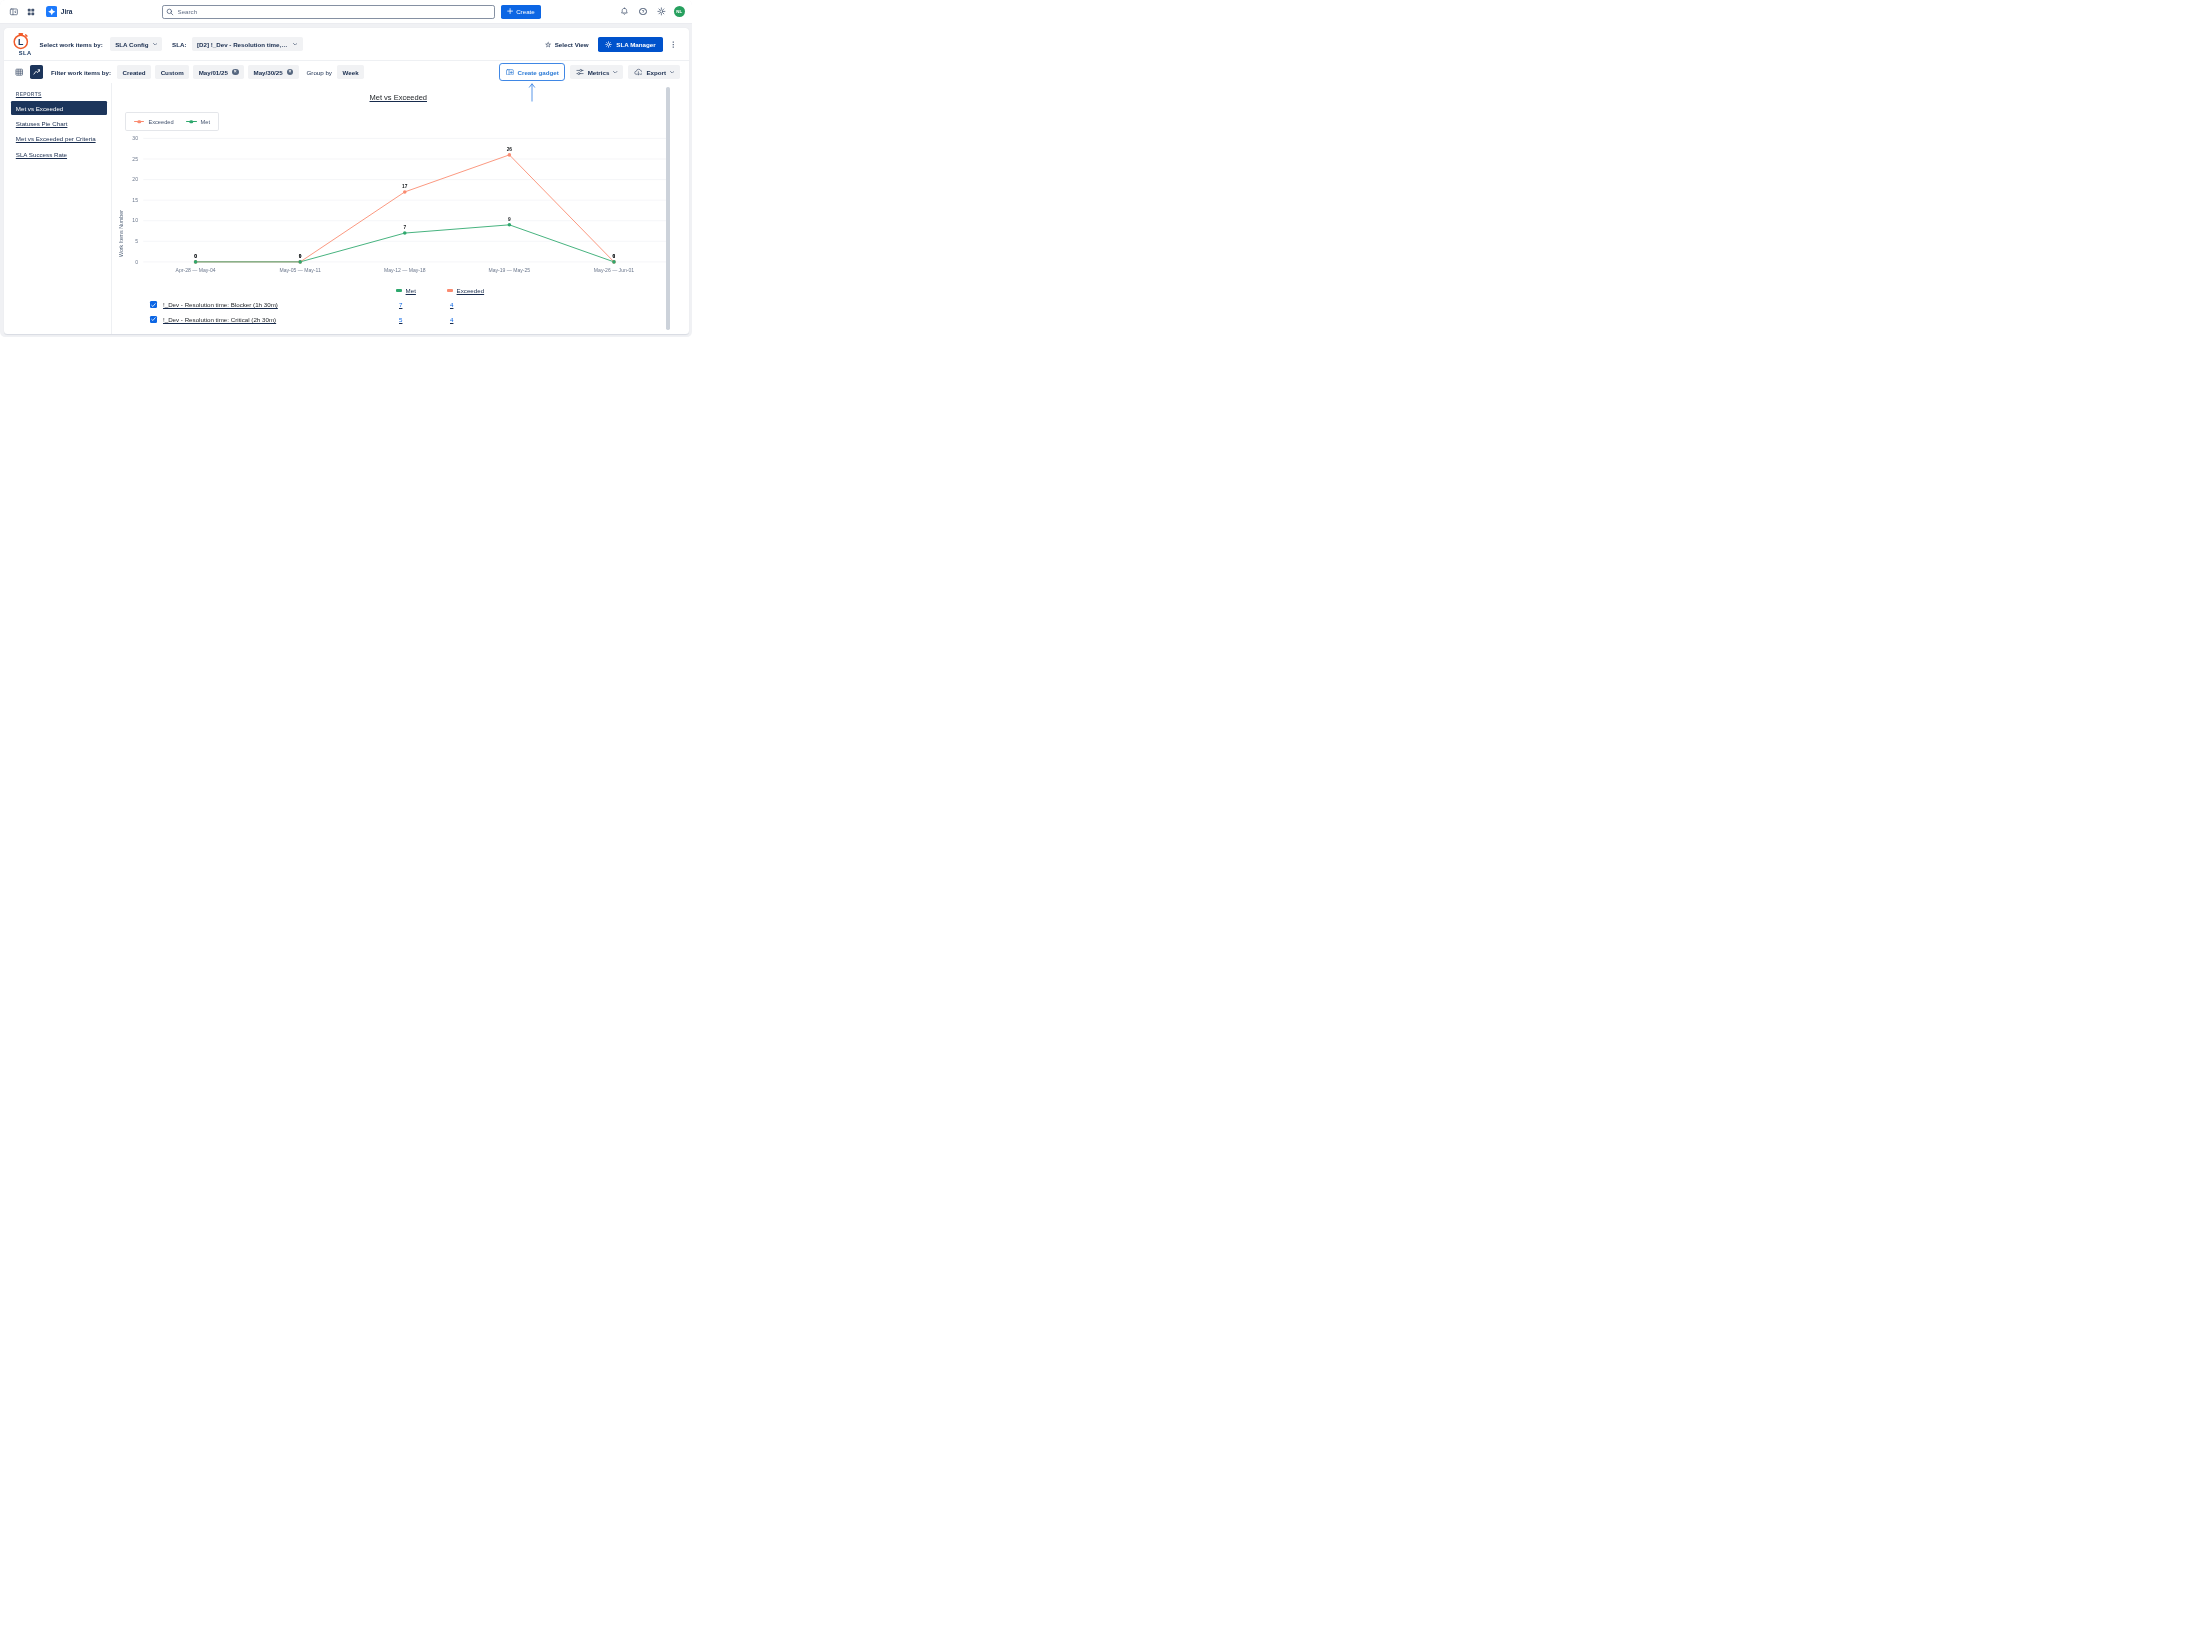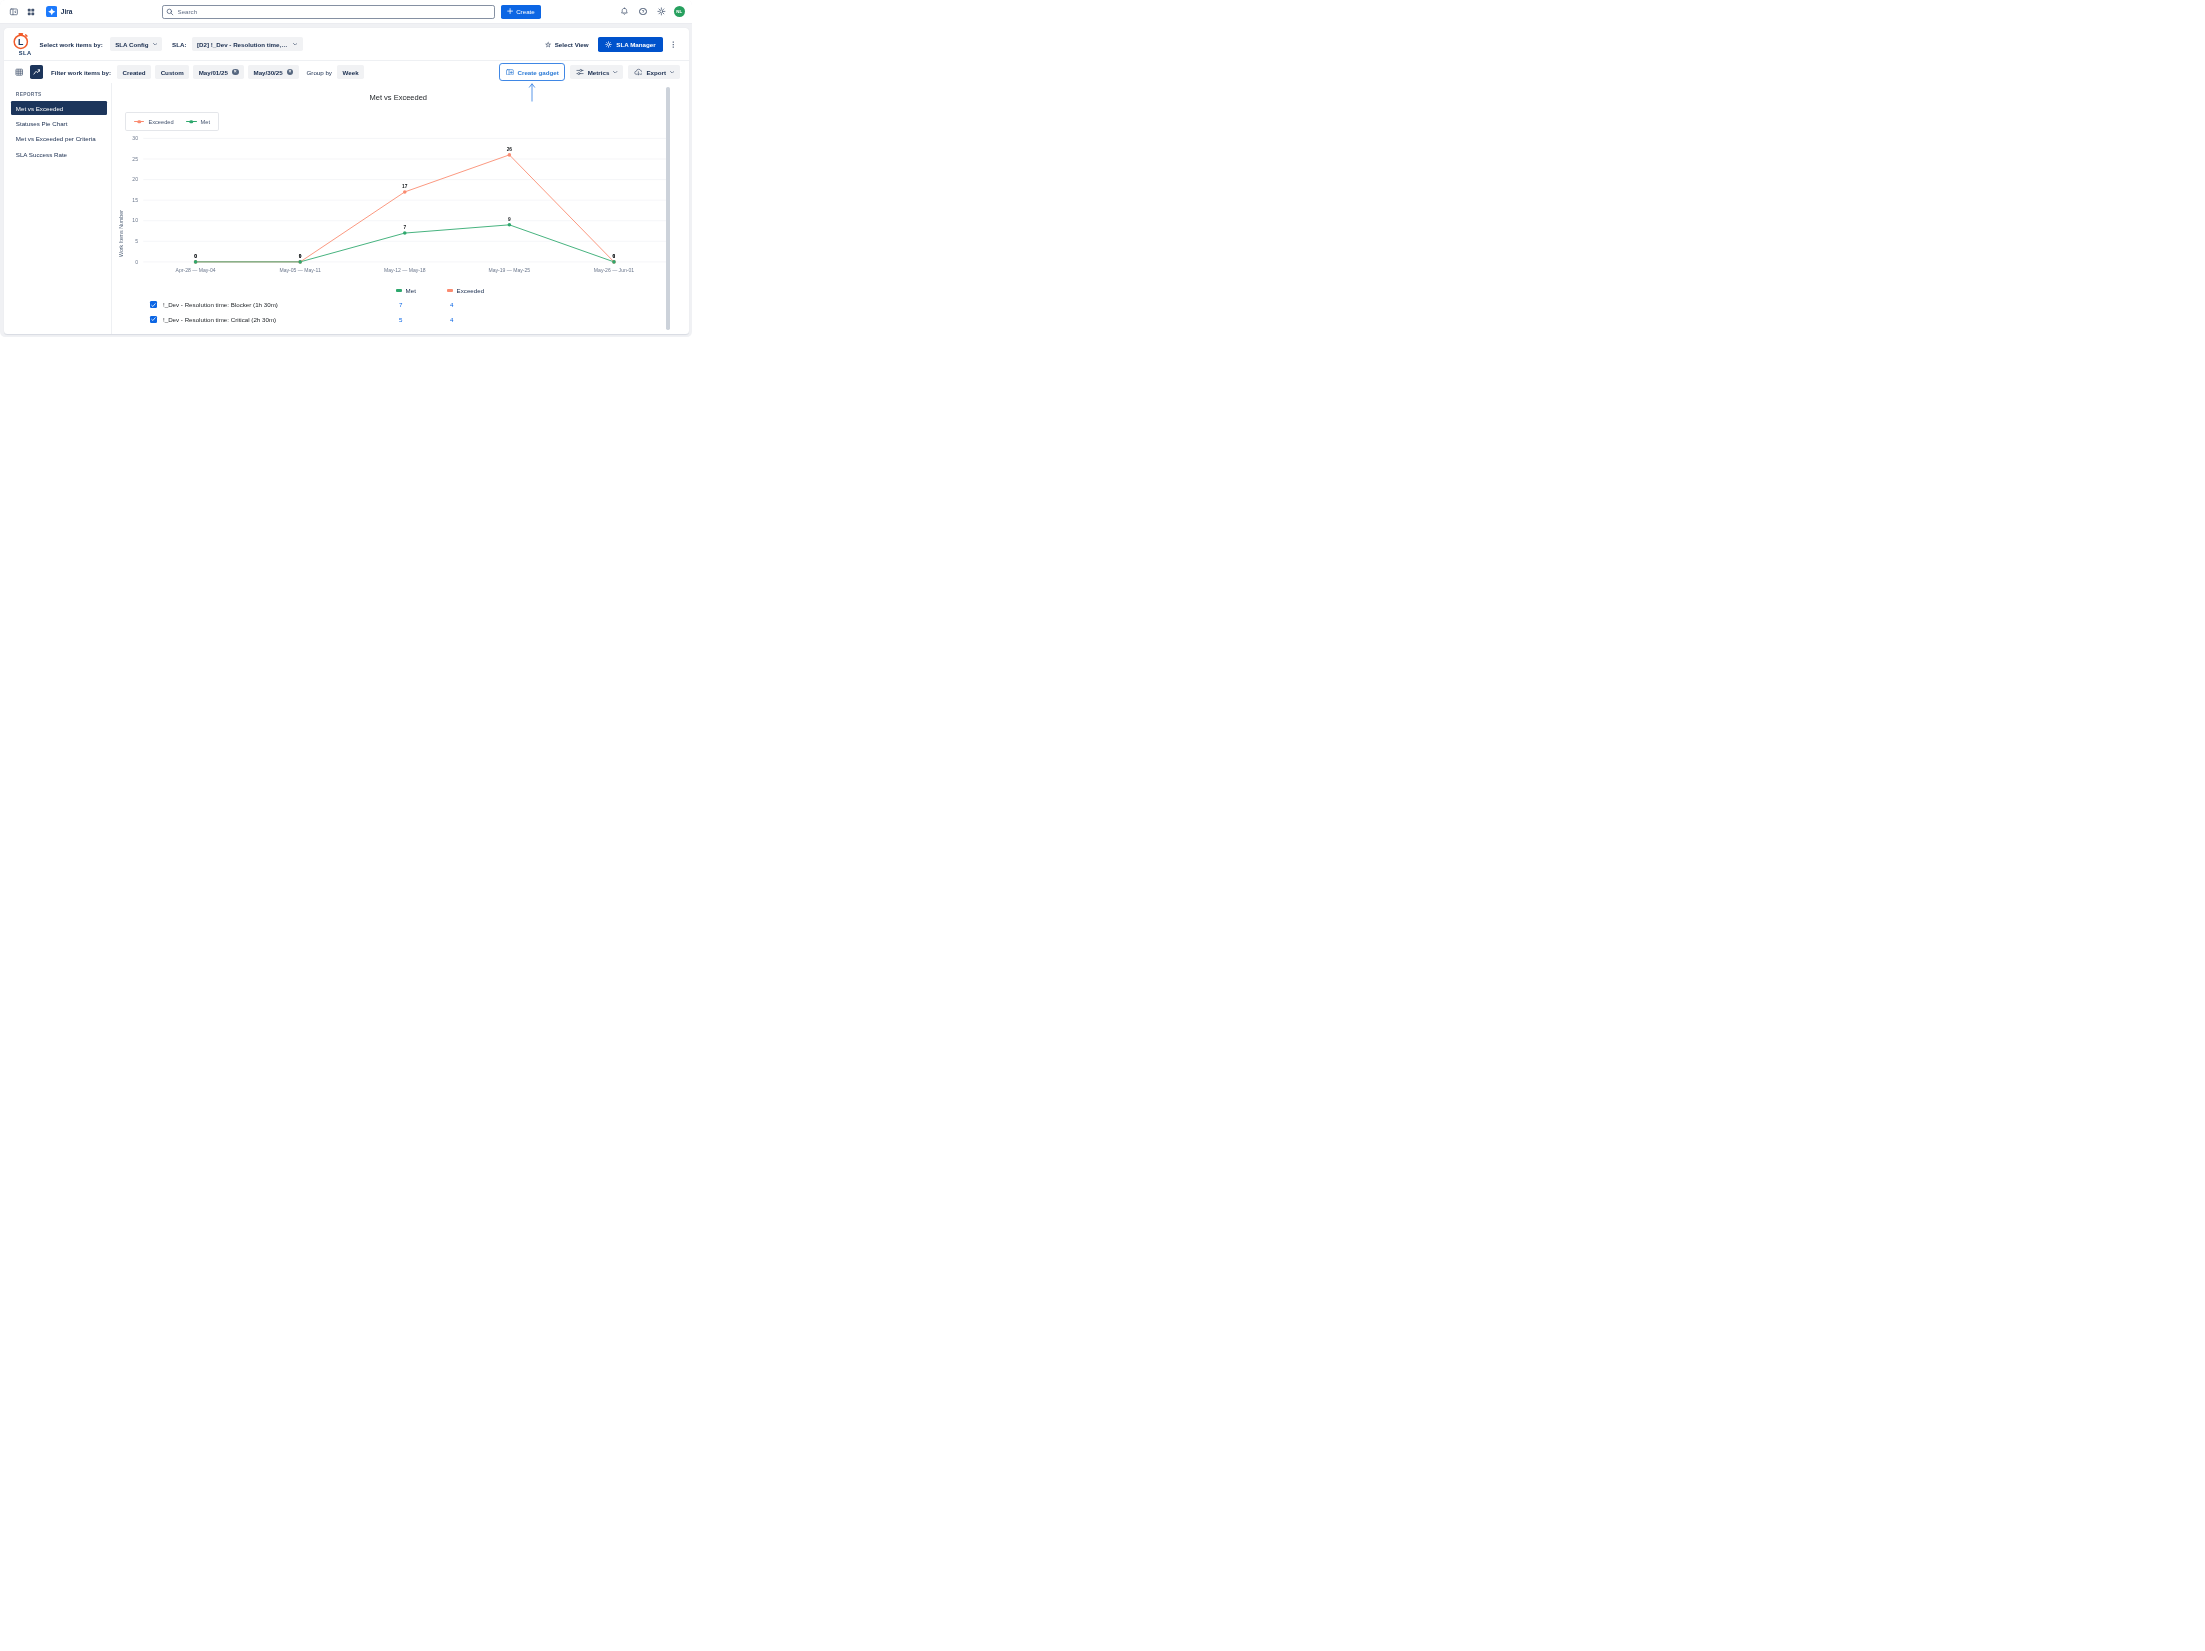--- a/index.html
+++ b/index.html
@@ -44,21 +44,21 @@
   .view-toggle.selected { background:#1c355b; }
   .flt-label { font-size:6.2px; font-weight:700; margin:0 1.8px 0 3.5px; white-space:nowrap; }
   .date-x { width:6.6px; height:6.6px; border-radius:50%; background:#54657e; color:#fff; font-size:4.9px; line-height:1; display:flex; align-items:center; justify-content:center; cursor:pointer; }
   .groupby-label { font-size:6.2px; font-weight:500; margin:0 0.9px 0 3.5px; }
   .filter-right { margin-left:auto; display:flex; align-items:center; gap:5.3px; }
   .gadget-outline { border:0.9px solid #3f87e5; border-radius:3.1px; padding:0.9px; position:relative; background:#fff; }
   .create-gadget { height:14px; background:#fff; border:none; border-radius:1.8px; padding:0 4.4px; display:flex; align-items:center; gap:4px; font-size:6.2px; font-weight:600; color:#2e7cd6; cursor:pointer; font-family:inherit; white-space:nowrap; }
   .annot-arrow { position:absolute; left:50%; top:calc(100% + 1.8px); transform:translateX(-50%); pointer-events:none; }
 
   
-  .main { flex:1; display:flex; min-height:0; }
+  .main { flex:1; display:flex; min-height:0;text-decoration:underline; }
   .sidebar { width:108px; flex:none; border-right:0.4px solid #eef0f3; padding:6.2px 3.5px 0 7px; }
   .sidebar-heading { font-size:4.9px; font-weight:700; color:#626f86; letter-spacing:0.3px; padding:2.6px 0 4.4px 5.3px; }
   .nav-item { padding:3.5px 3.5px 3.5px 5.3px; font-size:6.2px; color:#172b4d; border-radius:1.3px; margin-bottom:1.3px; cursor:pointer; white-space:nowrap; }
   .nav-item.selected { background:#1c355b; color:#fff; }
 
   .report { flex:1; position:relative; padding:3.5px 8.8px 0 5.3px; min-width:0; }
   .chart-title { text-align:center; font-size:7.5px; font-weight:500; color:#1d2125; margin-top:6.2px; }
   .legend-box { display:inline-flex; gap:12.3px; border:0.4px solid #e4e6ea; border-radius:1.8px; padding:5.3px 8px; margin:10.6px 0 0 8px; background:#fff; }
   .legend-item { display:flex; align-items:center; gap:4px; font-size:5.7px; color:#44546f; cursor:pointer; }
   .legend-line { width:10.6px; height:1.1px; border-radius:0.9px; position:relative; }

